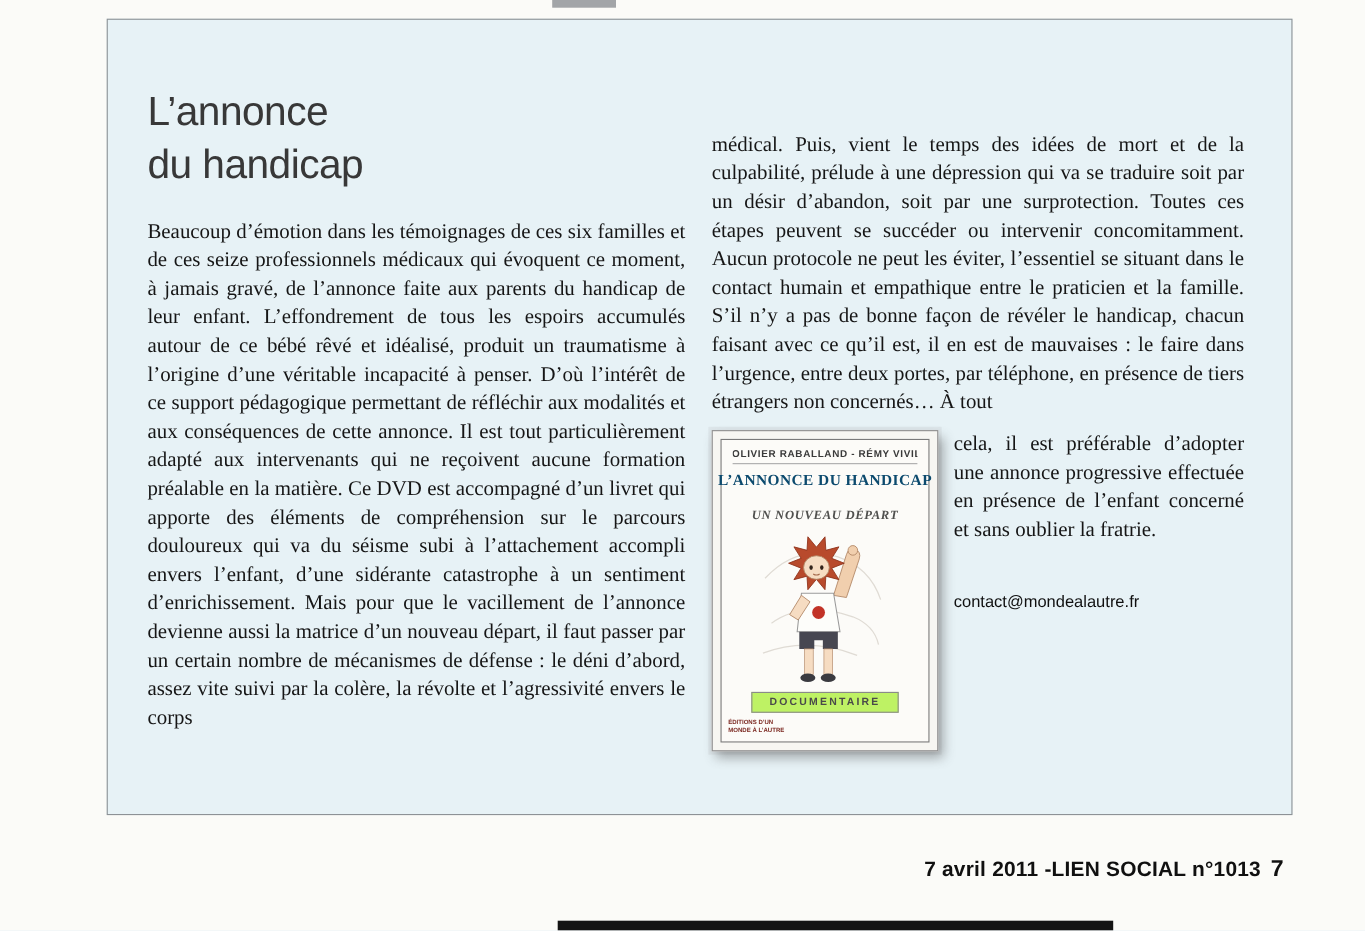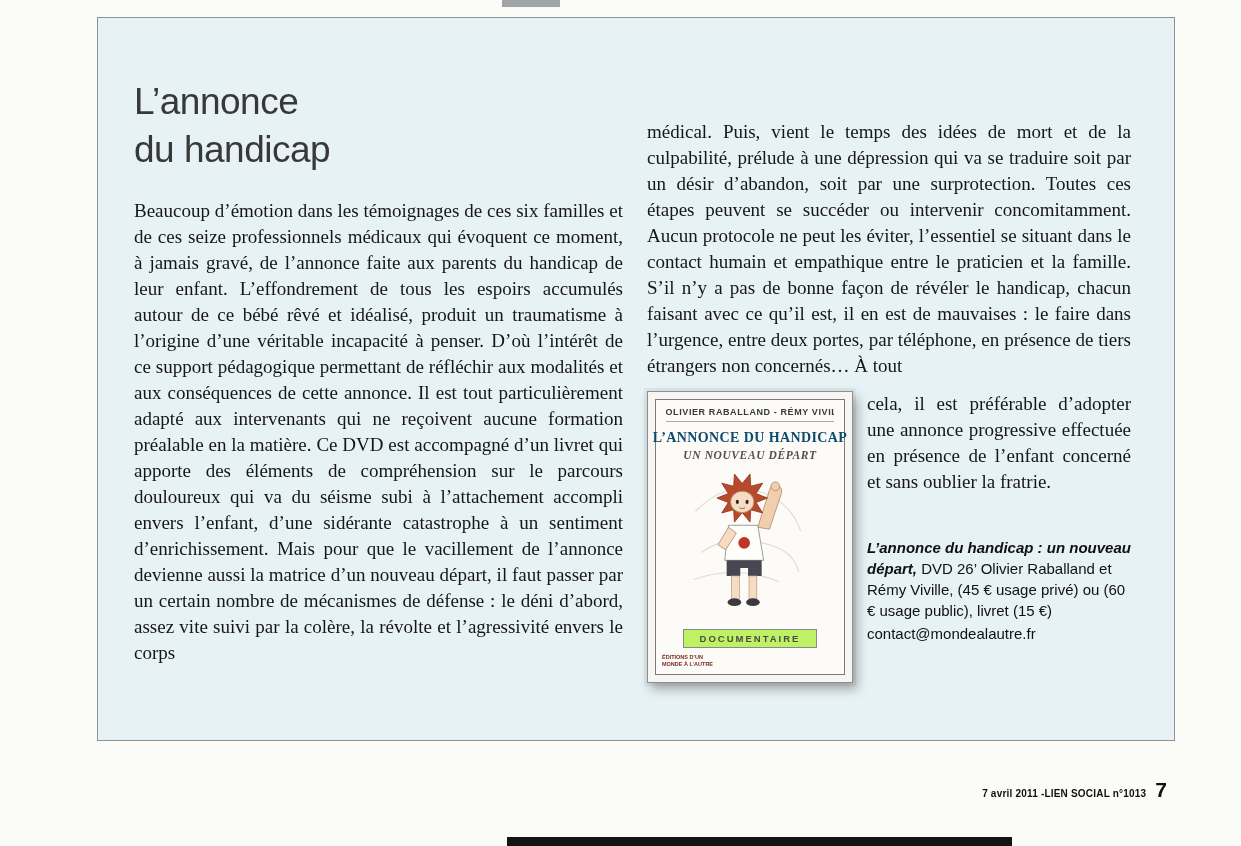--- a/index.html
+++ b/index.html
@@ -98,21 +98,21 @@
     margin-top: 8px;
     font-family: "Liberation Serif", serif;
     font-weight: 700;
     font-size: 14px;
     letter-spacing: 0.4px;
     color: #0c4a6e;
     text-align: center;
     white-space: nowrap;
   }
   .dvd-subtitle {
-    margin-top: 3px;
+    margin-top: 17px;
     font-family: "Liberation Serif", serif;
     font-style: italic;
     font-weight: 700;
     font-size: 11.5px;
     letter-spacing: 0.6px;
     color: #50504e;
   }
   .dvd-art { margin-top: 2px; width: 132px; height: 146px; }
   .dvd-genre {
     margin-top: auto;
@@ -147,21 +147,21 @@
   .cap-title { font-weight: 700; font-style: italic; }
 
   .footer {
     position: absolute;
     right: 74px; top: 778px;
     font-family: "Liberation Sans", sans-serif;
     color: #101010;
     display: flex;
     align-items: baseline;
   }
-  .footer-date, .footer-mag { font-size: 10px; font-weight: 700; letter-spacing: 0.2px; }
+  .footer-date, .footer-mag { font-size: 19px; font-weight: 700; letter-spacing: 0.2px; }
   .footer-page { font-size: 21px; font-weight: 700; margin-left: 9px; }
 
   .artifact-top {
     position: absolute;
     left: 502px; top: 0;
     width: 58px; height: 7px;
     background: #8c9094;
     opacity: 0.8;
   }
   .artifact-bottom {
@@ -232,21 +232,20 @@
 
             <div class="dvd-genre">DOCUMENTAIRE</div>
             <div class="dvd-publisher">Éditions d’un monde à l’autre</div>
           </div>
         </div>
 
         <div class="side-col">
           <p class="body-text">cela, il est préférable d’adopter une annonce progressive effectuée en présence de l’enfant concerné et sans oublier la fratrie.</p>
 
           <div class="caption">
-            <p><em class="cap-title">L’annonce du handicap : un nouveau départ,</em><span> DVD 26’ Olivier Raballand et Rémy Viville, (45 € usage privé) ou (60 € usage public), livret (15 €)</span></p>
             <div>contact@mondealautre.fr</div>
           </div>
         </div>
 
       </div>
     </div>
 
   </div>
 
   <div class="footer">

